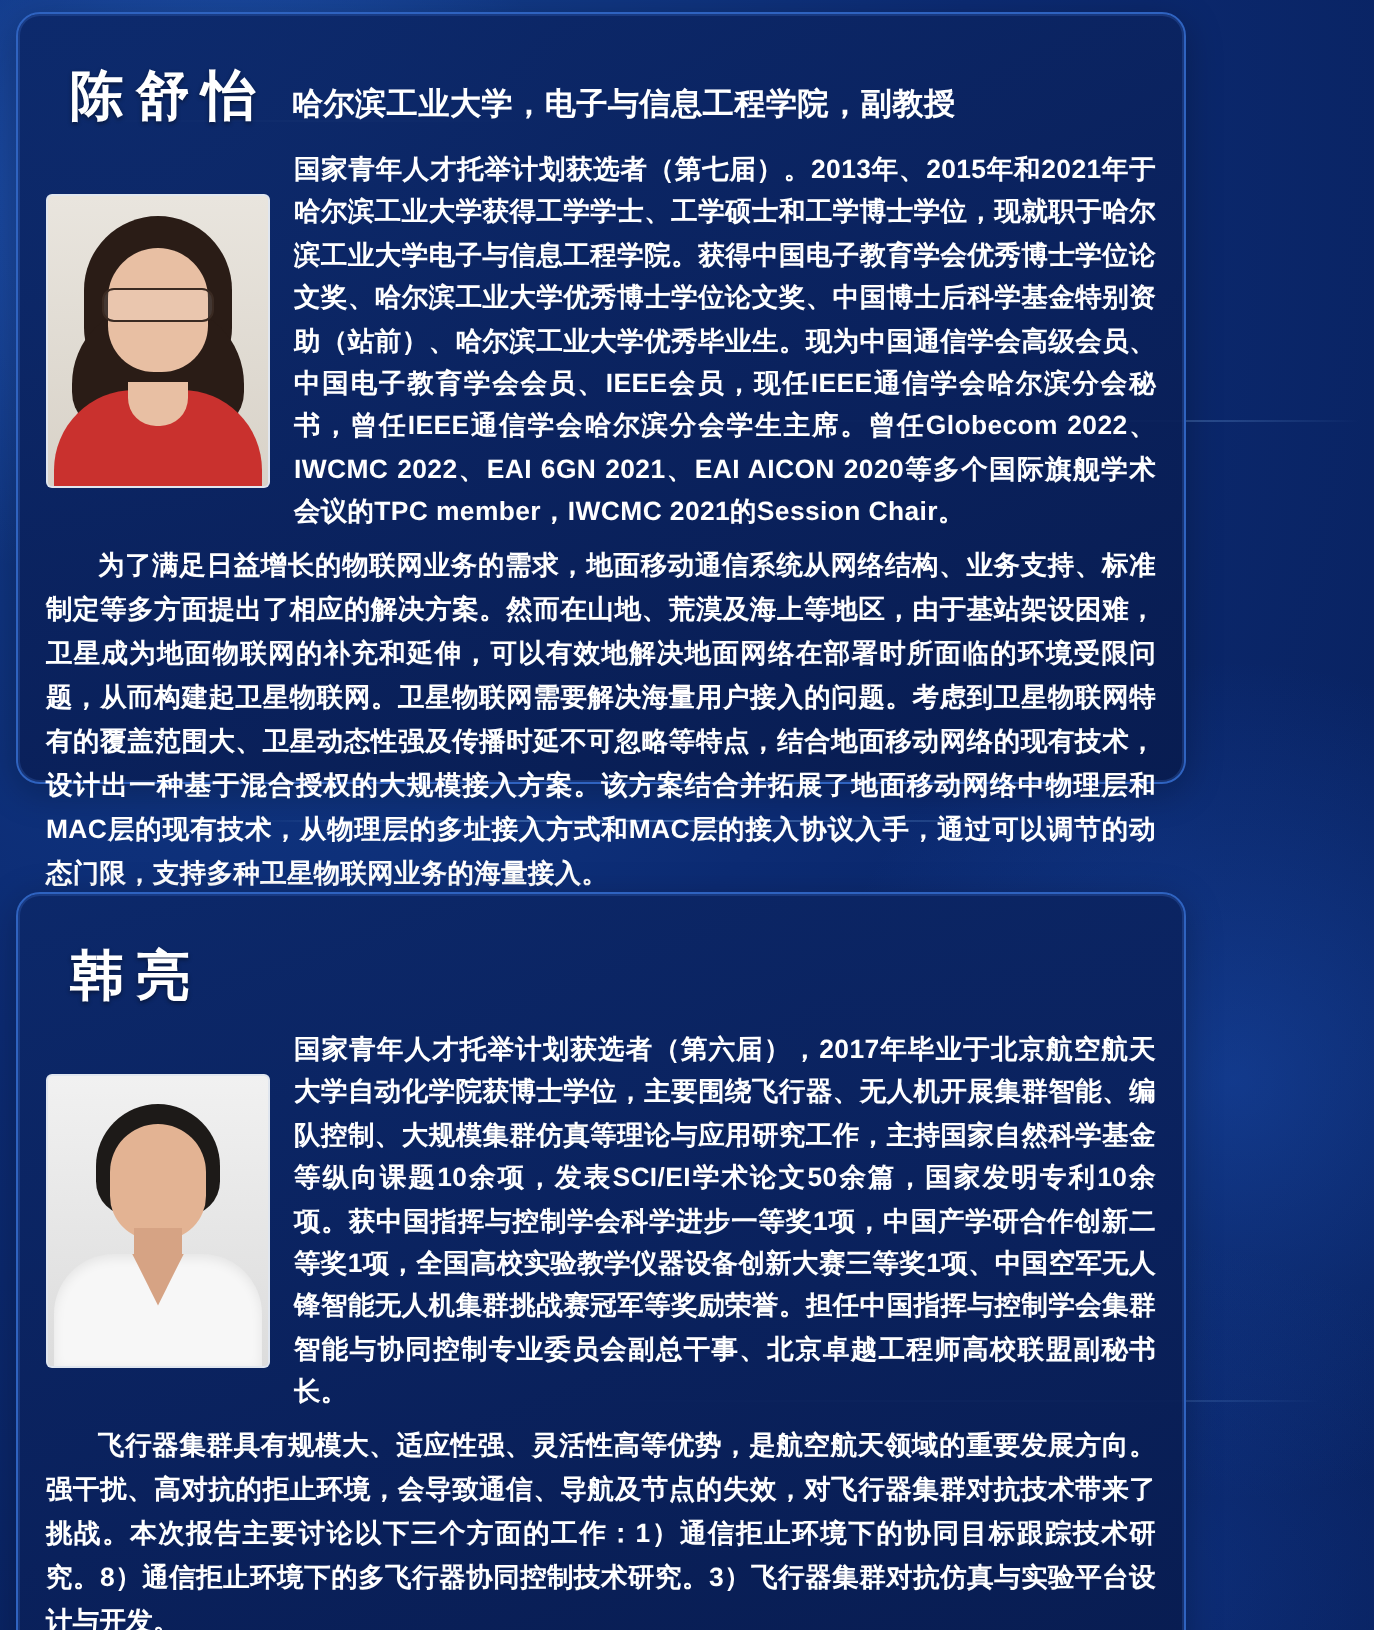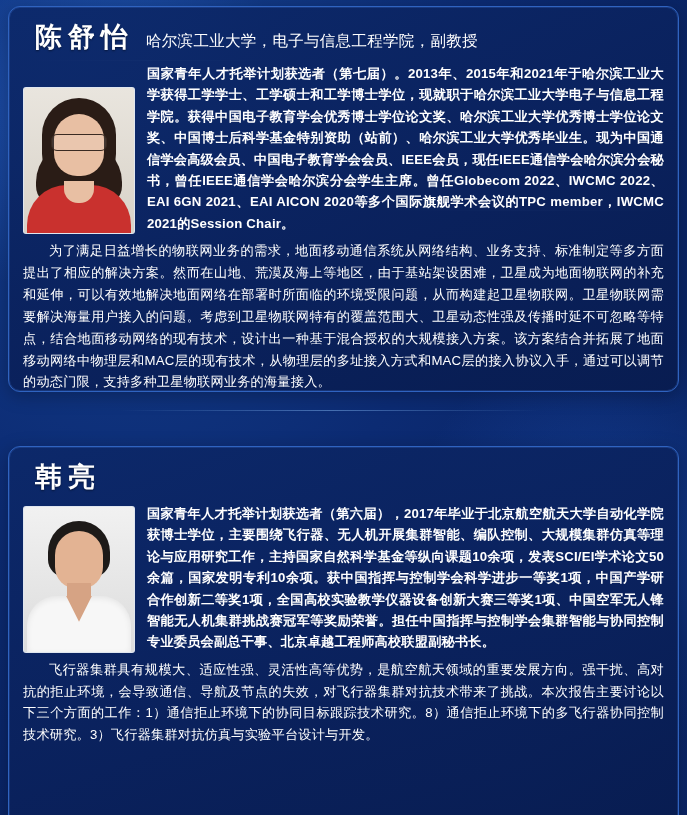--- a/index.html
+++ b/index.html
@@ -40,27 +40,27 @@
   }
   .bg-deco .streak {
     position: absolute;
     height: 1px;
     background: linear-gradient(90deg, rgba(120,180,255,0), rgba(140,195,255,0.45), rgba(120,180,255,0));
   }
 
   .card {
     position: absolute;
     left: 8px;
-    width: 671px;
+    width: 585px;
     background: linear-gradient(160deg, rgba(12,40,105,0.92) 0%, rgba(10,33,92,0.95) 55%, rgba(8,28,80,0.96) 100%);
     border: 1px solid #2f63c0;
     border-radius: 12px;
     box-shadow: 0 0 0 1px rgba(90,150,255,0.18) inset, 0 4px 18px rgba(0,0,0,0.25);
     box-sizing: border-box;
-    padding: 12px 14px 14px 14px;
+    padding: 23px 14px 14px 14px;
   }
   #card-1 { top: 6px; height: 386px; }
   #card-2 { top: 400px; height: 384px; margin-top: 46px; }
 
   .name-row {
     display: flex;
     align-items: baseline;
     gap: 12px;
     padding-left: 12px;
     margin-bottom: 8px;
@@ -69,30 +69,30 @@
     font-size: 27px;
     font-weight: bold;
     color: #ffffff;
     letter-spacing: 6px;
     font-family: "DejaVu Serif", "Liberation Serif", serif;
     text-shadow: 0 1px 2px rgba(0,0,0,0.45);
     white-space: nowrap;
   }
   .speaker-affil {
     font-size: 15.5px;
-    font-weight: normal;
+    font-weight: bold;
     color: #ffffff;
     letter-spacing: 0.3px;
     line-height: 1.2;
   }
 
   .body-row {
     display: flex;
     gap: 12px;
-    align-items: flex-end;
+    align-items: center;
   }
   .photo {
     width: 110px;
     height: 145px;
     border-radius: 3px;
     flex: 0 0 110px;
     position: relative;
     overflow: hidden;
     background: #cfd9e6;
     border: 1px solid rgba(255,255,255,0.35);
@@ -189,21 +189,21 @@
     font-size: 15px;
     font-weight: bold;
     color: #ffffff;
     letter-spacing: 0.3px;
   }
   .topic-body {
     margin-top: 6px;
     font-size: 13.2px;
     line-height: 1.66;
     color: #ffffff;
-    font-weight: normal;
+    font-weight: bold;
     text-align: justify;
     text-indent: 26px;
     letter-spacing: 0.2px;
   }
 </style>
 </head>
 <body>
 
 <div class="bg-deco">
   <div class="glow1"></div>

